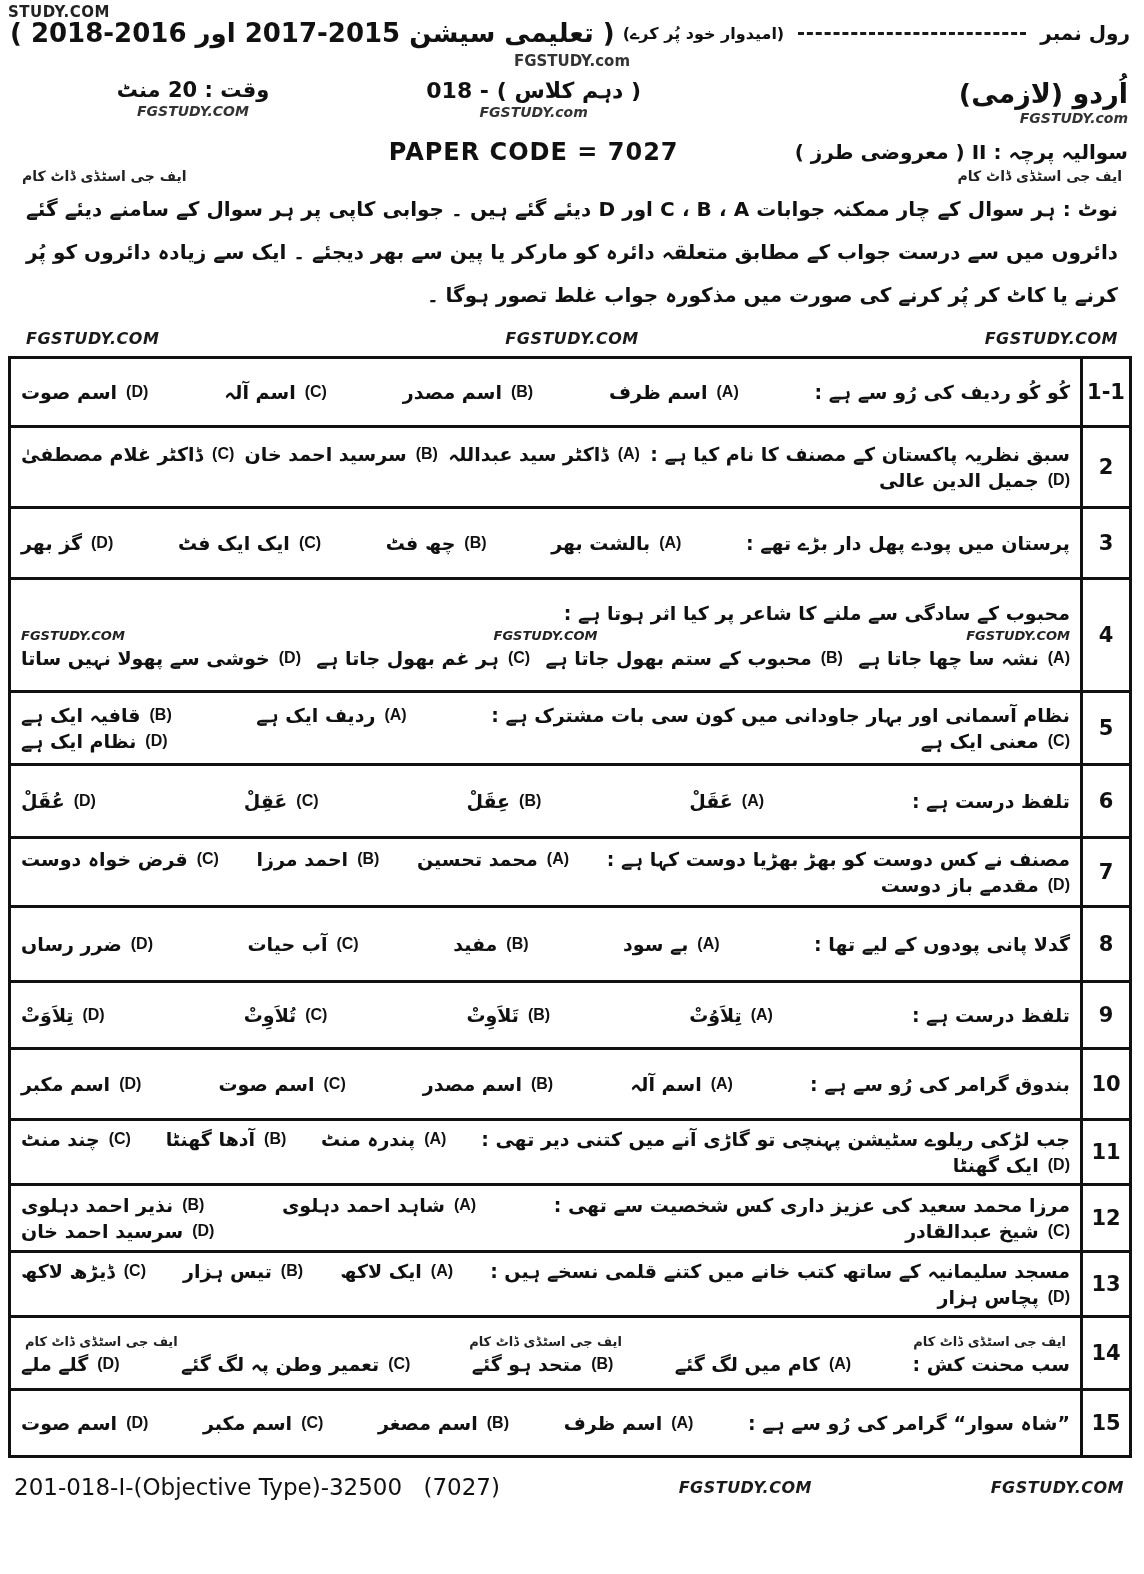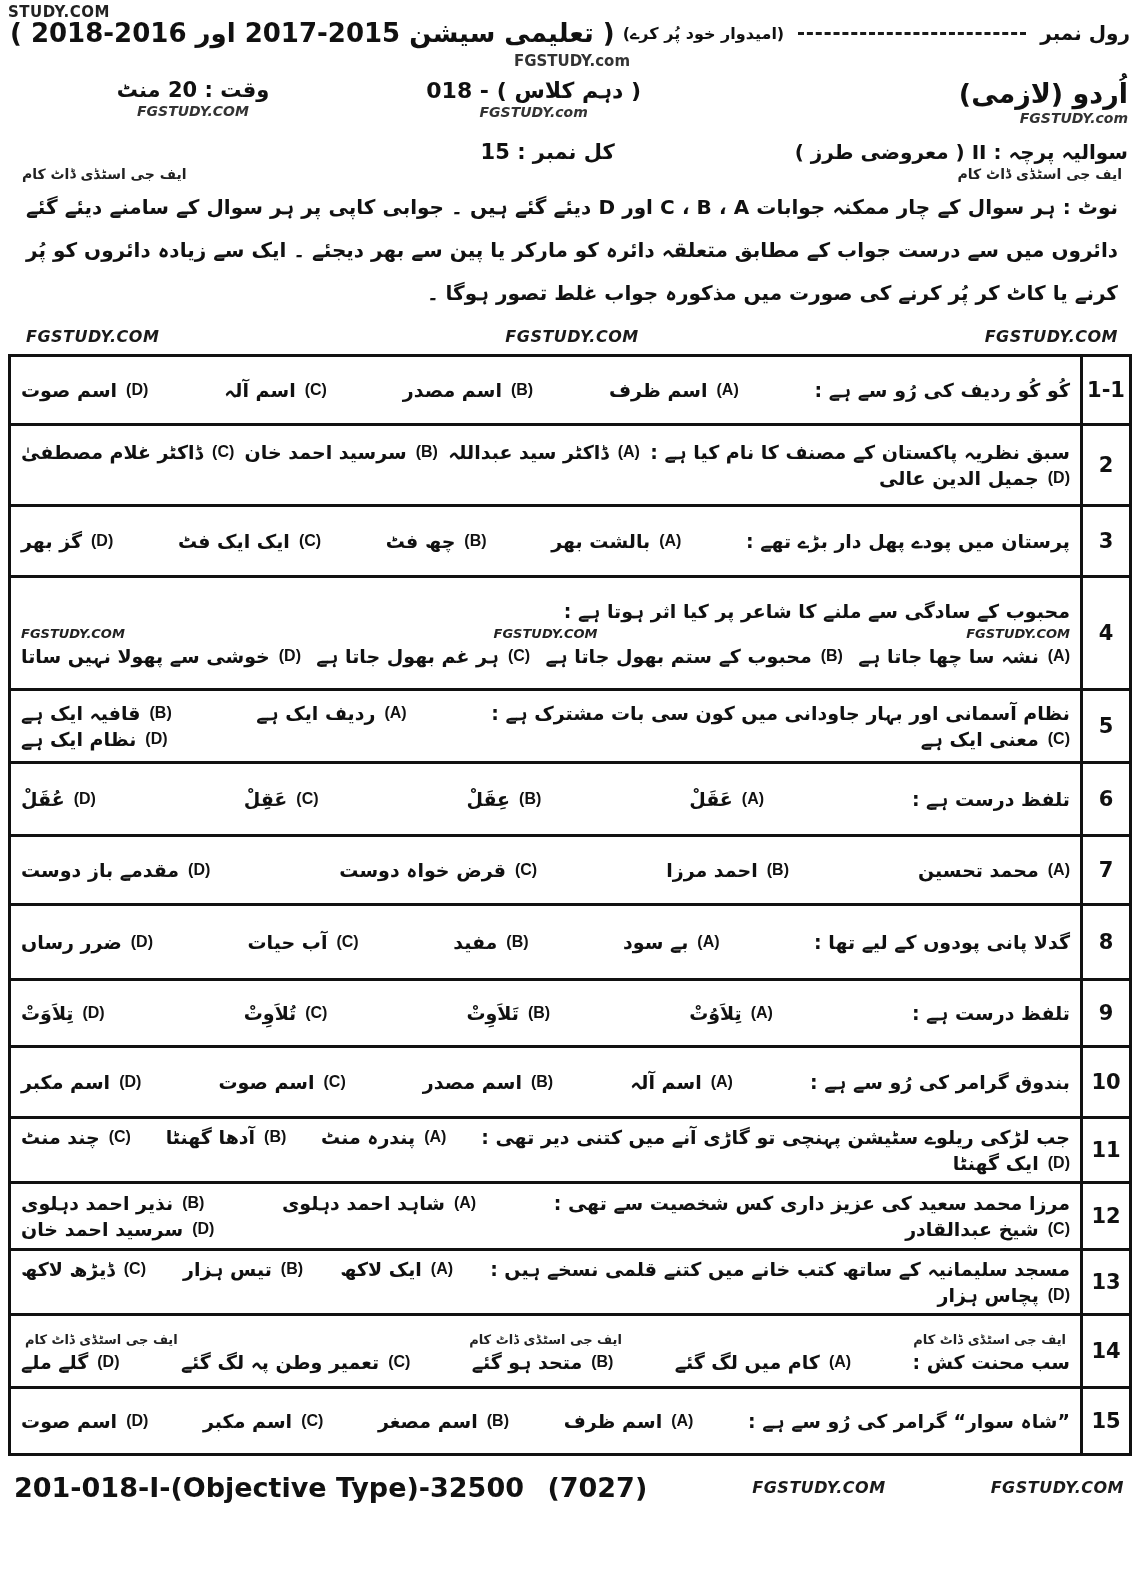--- a/index.html
+++ b/index.html
@@ -52,21 +52,21 @@
   .qrow:nth-child(1){min-height:66px}.qrow:nth-child(2){min-height:78px}
   .qrow:nth-child(3){min-height:68px}.qrow:nth-child(4){min-height:110px}
   .qrow:nth-child(5){min-height:70px}.qrow:nth-child(6){min-height:70px}
   .qrow:nth-child(7){min-height:66px}.qrow:nth-child(8){min-height:72px}
   .qrow:nth-child(9){min-height:64px}.qrow:nth-child(10){min-height:68px}
   .qrow:nth-child(11){min-height:62px}.qrow:nth-child(12){min-height:64px}
   .qrow:nth-child(13){min-height:62px}.qrow:nth-child(14){min-height:70px}
   .qrow:nth-child(15){min-height:64px}
   
   .footer{display:flex;align-items:center;justify-content:space-between;direction:ltr;padding:16px 20px 0 14px;}
-  .imprint{font-size:27px;font-weight:bold;white-space:nowrap;}
+  .imprint{font-size:23px;font-weight:normal;white-space:nowrap;}
   .imprint-code{margin-left:14px;}
   .footer-wm{font-size:16px;font-weight:bold;font-style:italic;color:#1a1a1a;letter-spacing:.5px;}
 </style>
 </head>
 <body>
 
 <div class="page">
 
   <div class="top-right-wm">STUDY.COM</div>
 
@@ -88,22 +88,22 @@
         <div class="class-line" dir="ltr">018 - ( دہم کلاس )</div>
         <div class="wm-sub">FGSTUDY.com</div>
       </div>
       <div class="cell c-left">
         <div class="time">وقت : 20 منٹ</div>
         <div class="wm-sub">FGSTUDY.COM</div>
       </div>
       <div class="cell c-right">
         <div class="paper-line">سوالیہ پرچہ : II ( معروضی طرز )</div>
       </div>
-      <div class="cell c-left">
-        <div class="marks">کل نمبر : 15</div>
+      <div class="cell c-center">
+        <div class="paper-code" dir="ltr">PAPER CODE = 7027</div>
       </div>
     </div>
 
 
     <div class="urdu-wm-row">
       <span>ایف جی اسٹڈی ڈاٹ کام</span>
       <span>ایف جی اسٹڈی ڈاٹ کام</span>
     </div>
 
     <div class="note">نوٹ : ہر سوال کے چار ممکنہ جوابات A‏ ، B‏ ، C‏ اور D دیئے گئے ہیں ۔ جوابی کاپی پر ہر سوال کے سامنے دیئے گئے دائروں میں سے درست جواب کے مطابق متعلقہ دائرہ کو مارکر یا پین سے بھر دیجئے ۔ ایک سے زیادہ دائروں کو پُر کرنے یا کاٹ کر پُر کرنے کی صورت میں مذکورہ جواب غلط تصور ہوگا ۔</div>
@@ -280,20 +280,21 @@
           </span>
         </div>
       </div>
     </div>
 
     <div class="qrow">
       <div class="qnum" dir="ltr">7</div>
       <div class="qbody">
 
         <div class="qline">
+          <span class="qtext">مصنف نے کس دوست کو بھڑ بھڑیا دوست کہا ہے :</span>
 
           <span class="opt">
             <span class="optlabel">(A)</span>
             <span class="opttext">محمد تحسین</span>
           </span>
           <span class="opt">
             <span class="optlabel">(B)</span>
             <span class="opttext">احمد مرزا</span>
           </span>
           <span class="opt">

